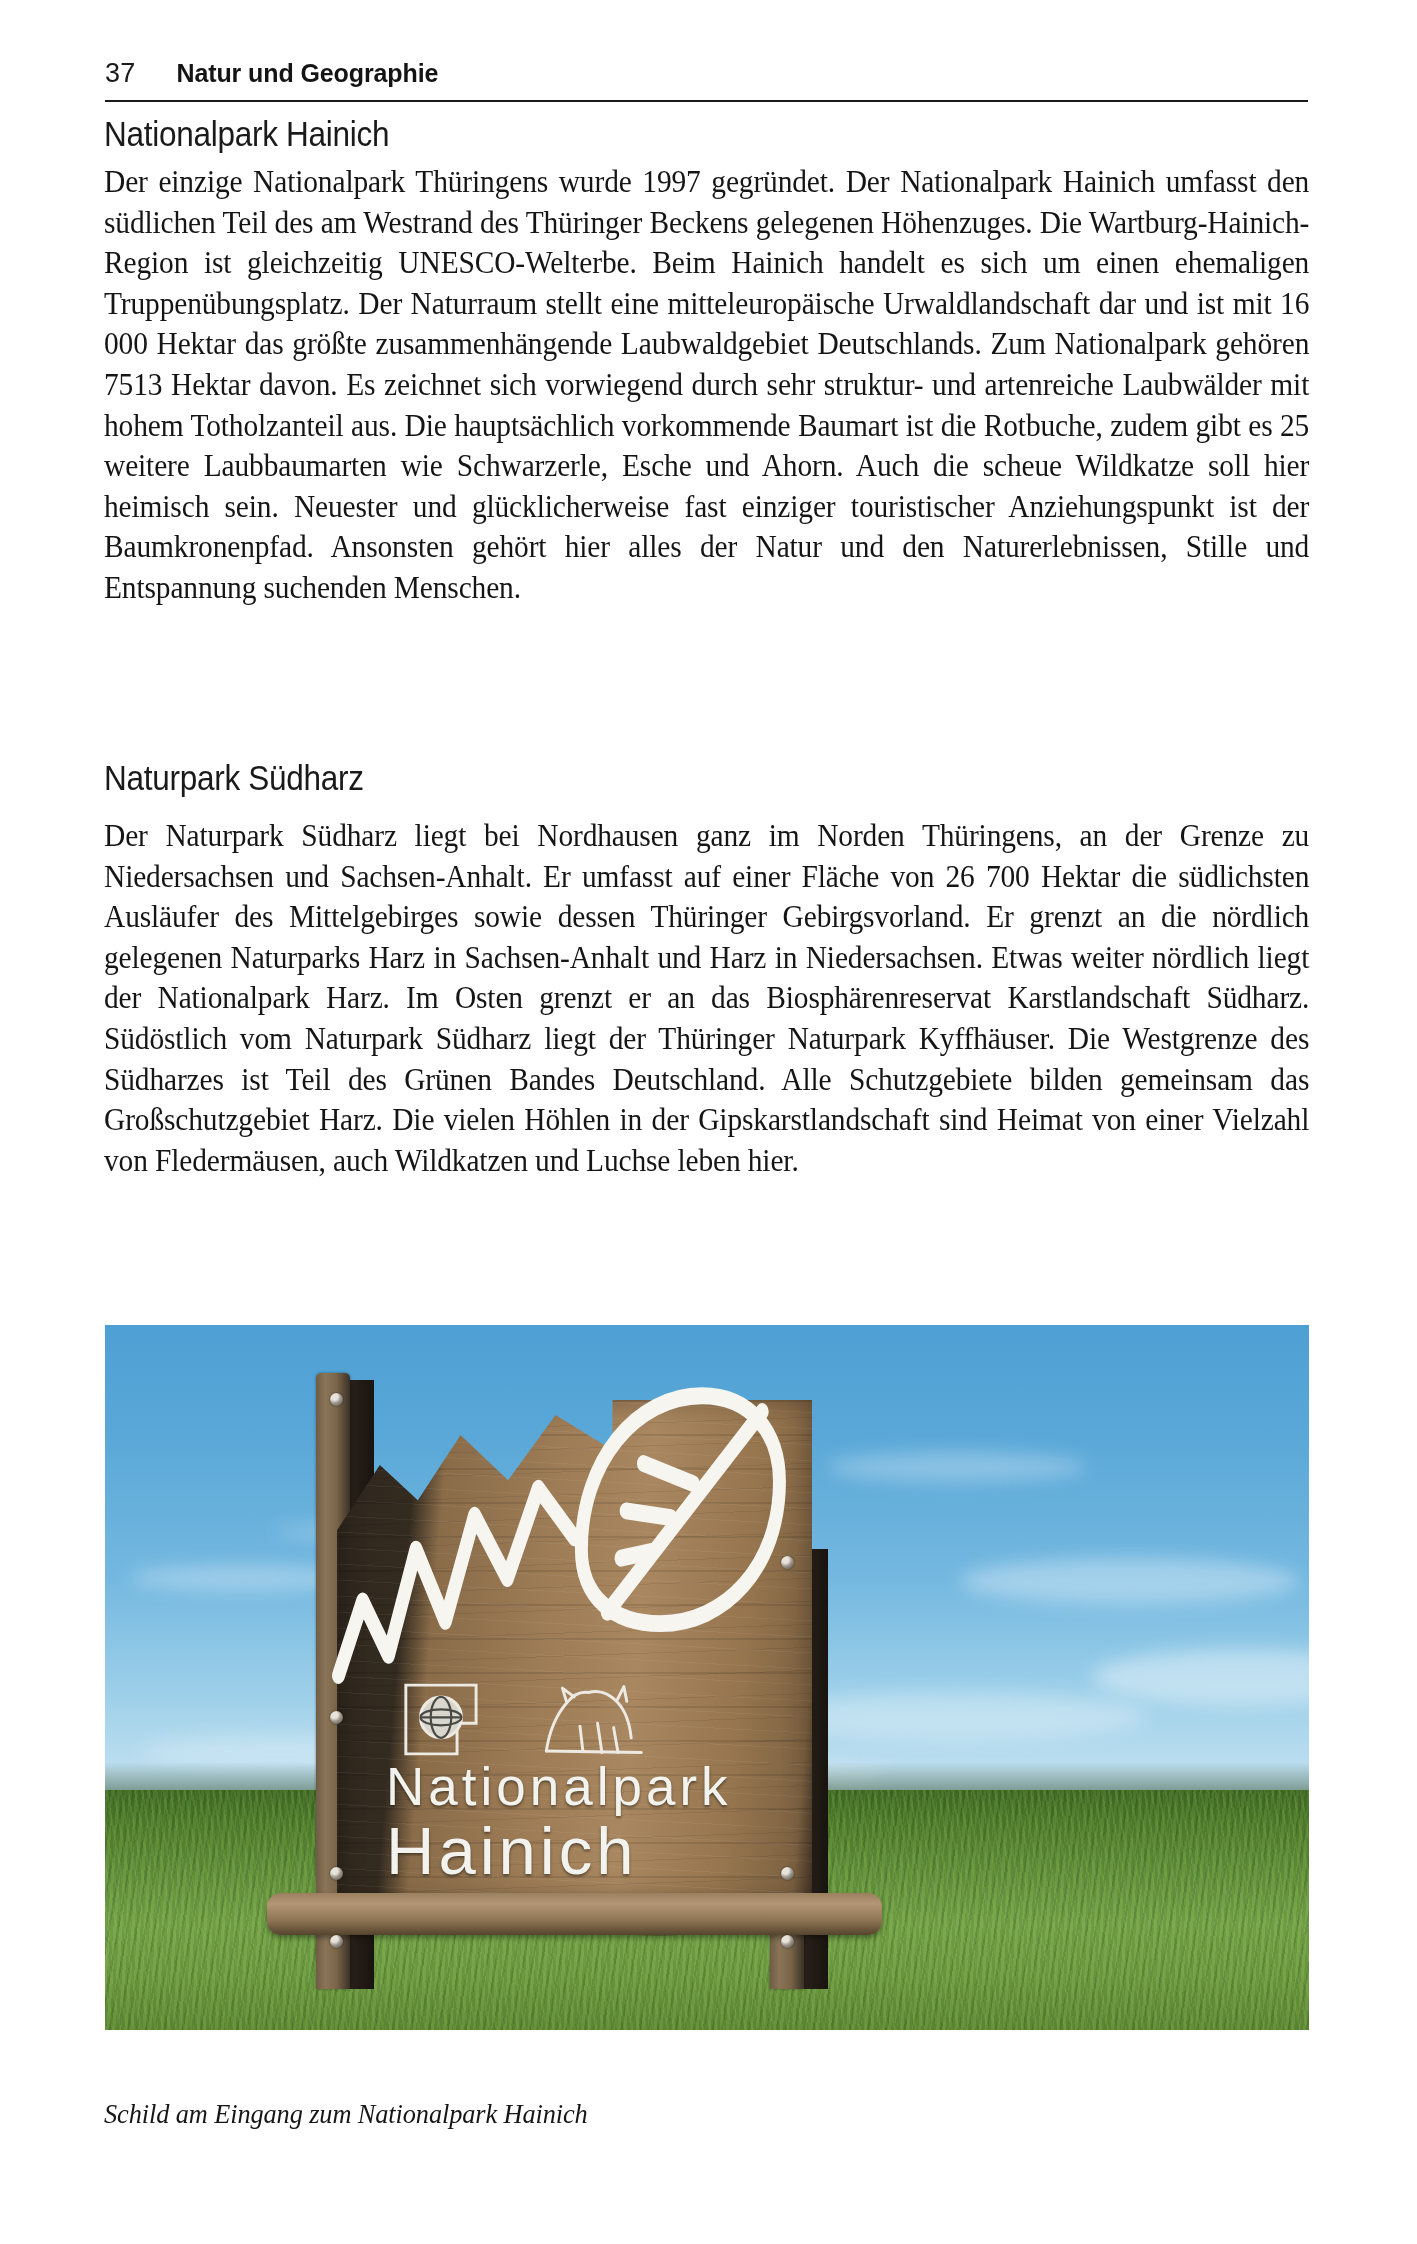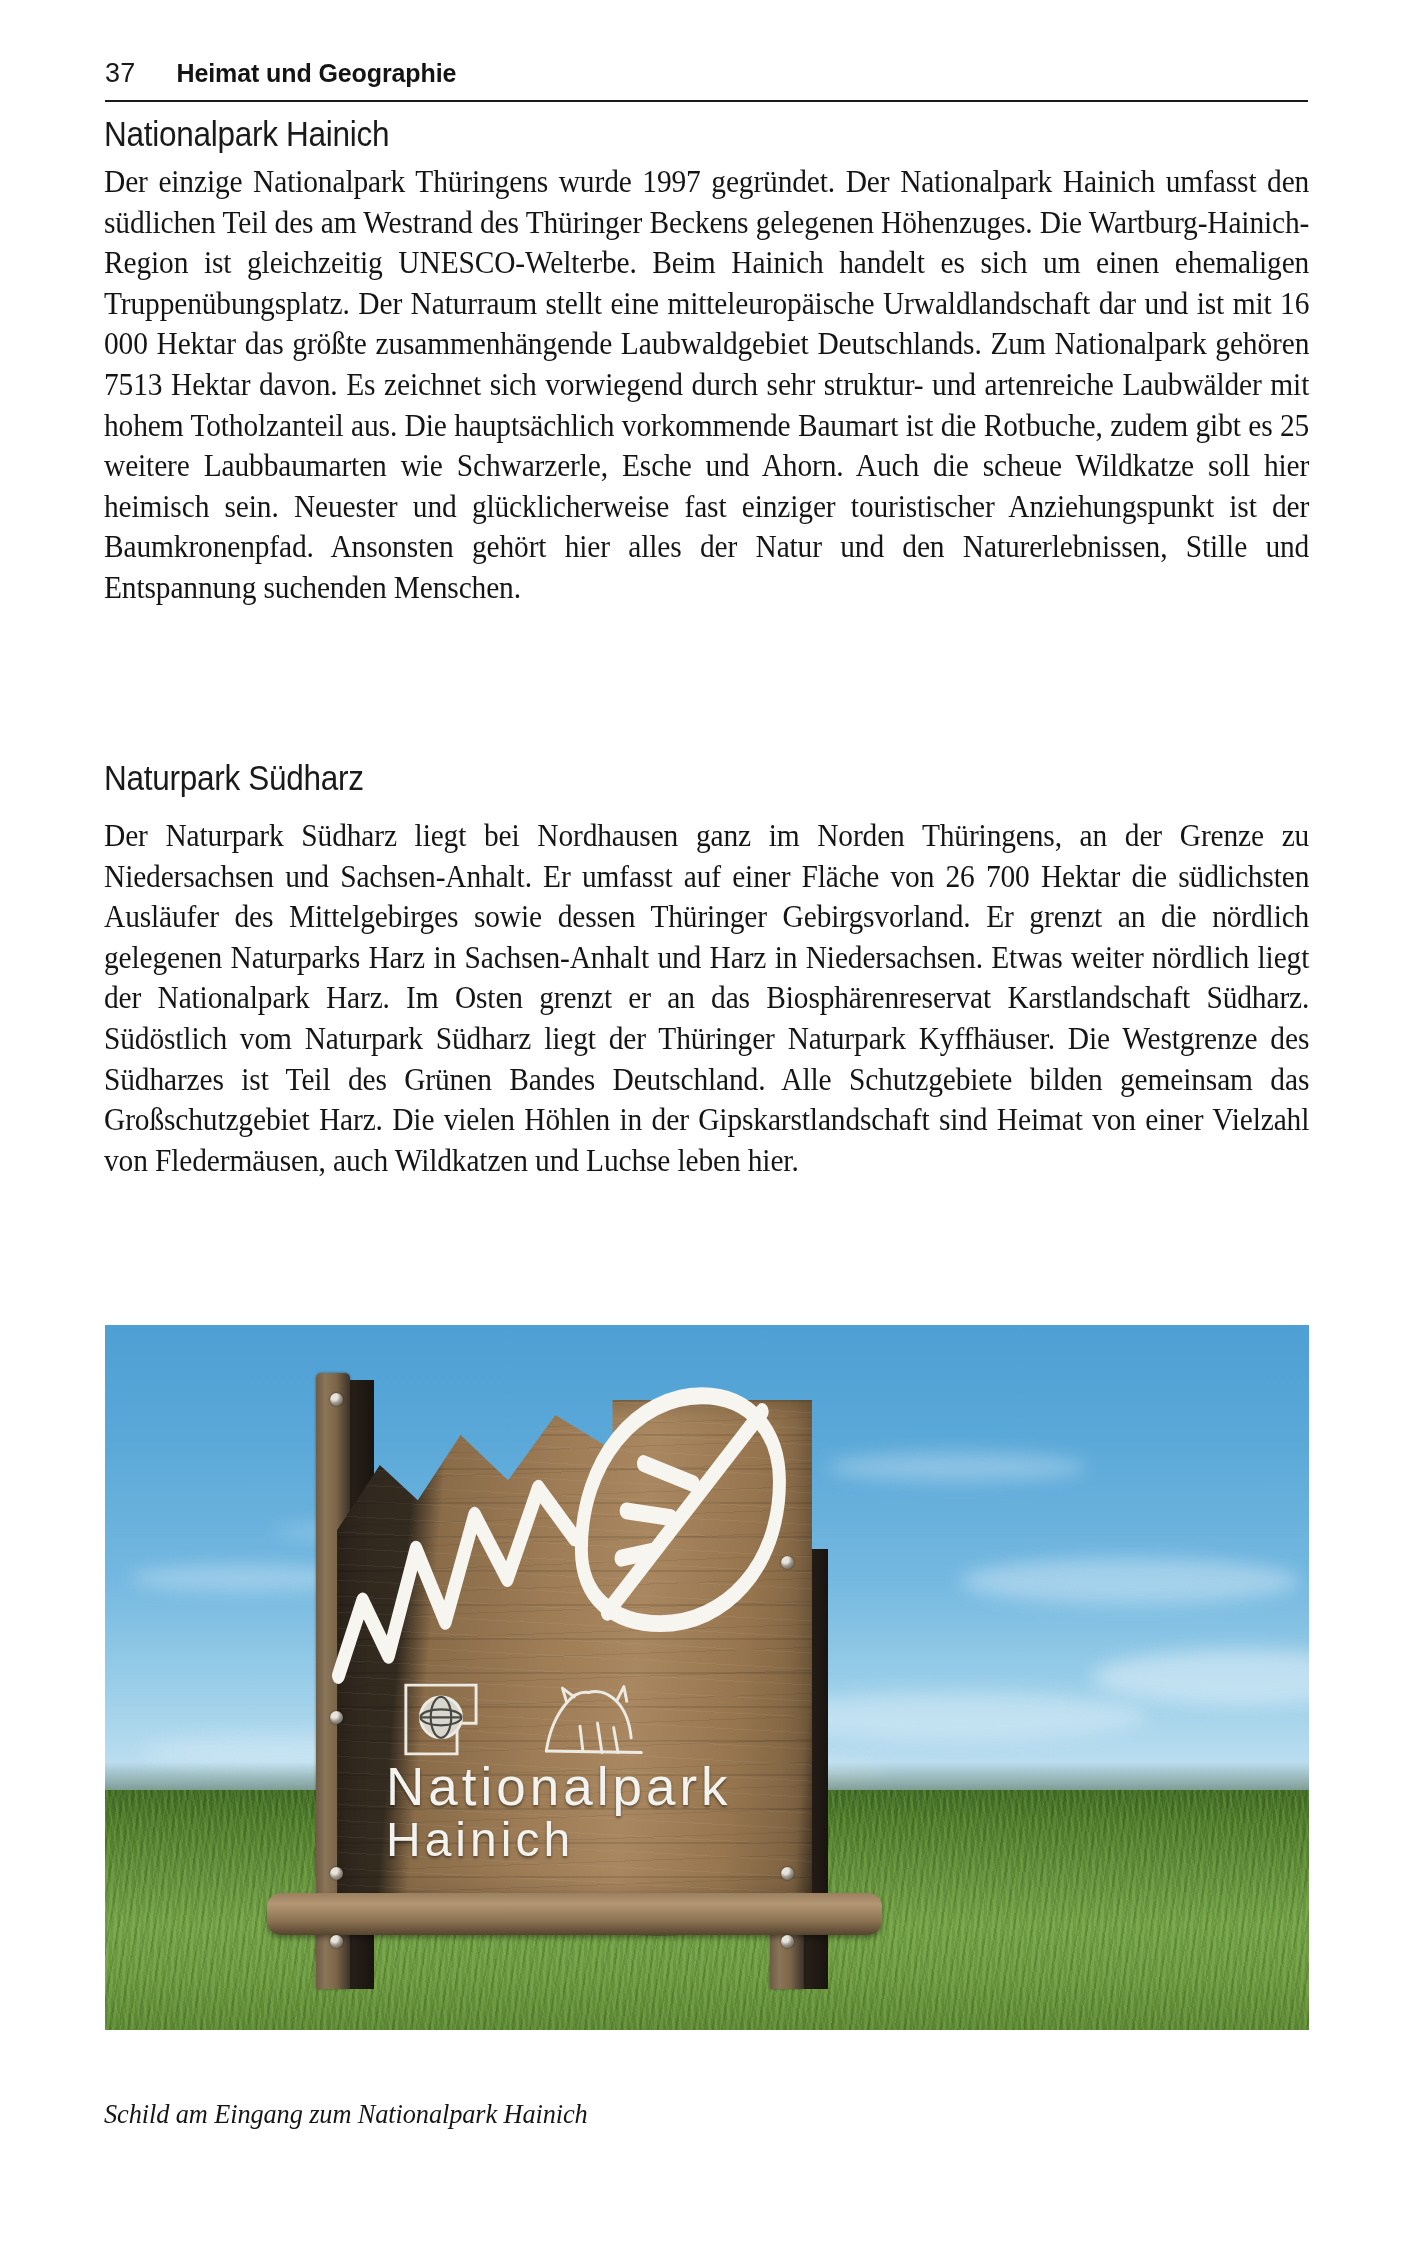--- a/index.html
+++ b/index.html
@@ -268,21 +268,21 @@
     left: 23%;
     top: 62%;
     width: 68%;
     font-family: "Liberation Sans", "DejaVu Sans", sans-serif;
     color: #f2f2ee;
     letter-spacing: 4px;
     line-height: 1.06;
     text-shadow: 0 2px 3px rgba(0,0,0,.45);
   }
   .sign-text .l1 { font-size: 53px; }
-  .sign-text .l2 { font-size: 48px; }
+  .sign-text .l2 { font-size: 67px; }
 
   .crossbeam {
     position: absolute;
     left: 6%;
     bottom: 12%;
     width: 88%;
     height: 42px;
     background: linear-gradient(180deg, #9b8060 0%, #b39674 26%, #8d7353 66%, #55442f 100%);
     border-radius: 14px;
     box-shadow: 0 3px 5px rgba(0,0,0,.35);
@@ -312,21 +312,21 @@
     transform-origin: left top;
   }
 </style>
 </head>
 <body>
 
 <div class="page">
 
   <div class="runhead">
     <span class="folio">37</span>
-    <span class="rh-title">Heimat und Geographie</span>
+    <span class="rh-title">Natur und Geographie</span>
   </div>
   <div class="rule"></div>
 
   <h2 class="h2" id="heading-hainich" style="margin:0;">Nationalpark Hainich</h2>
   <p class="body-block" id="para-hainich" style="margin:0;">Der einzige Nationalpark Thüringens wurde 1997 gegründet. Der Nationalpark Hainich umfasst den südlichen Teil des am Westrand des Thüringer Beckens gelegenen Höhenzuges. Die Wartburg-Hainich-Region ist gleichzeitig UNESCO-Welterbe. Beim Hainich handelt es sich um einen ehemaligen Truppenübungsplatz. Der Naturraum stellt eine mitteleuropäische Urwaldlandschaft dar und ist mit 16 000 Hektar das größte zusammenhängende Laubwaldgebiet Deutschlands. Zum Nationalpark gehören 7513 Hektar davon. Es zeichnet sich vorwiegend durch sehr struktur- und artenreiche Laubwälder mit hohem Totholzanteil aus. Die hauptsächlich vorkommende Baumart ist die Rotbuche, zudem gibt es 25 weitere Laubbaumarten wie Schwarzerle, Esche und Ahorn. Auch die scheue Wildkatze soll hier heimisch sein. Neuester und glücklicherweise fast einziger touristischer Anziehungspunkt ist der Baumkronenpfad. Ansonsten gehört hier alles der Natur und den Naturerlebnissen, Stille und Entspannung suchenden Menschen.</p>
 
   <h2 class="h2" id="heading-suedharz" style="margin:0;">Naturpark Südharz</h2>
   <p class="body-block" id="para-suedharz" style="margin:0;">Der Naturpark Südharz liegt bei Nordhausen ganz im Norden Thüringens, an der Grenze zu Niedersachsen und Sachsen-Anhalt. Er umfasst auf einer Fläche von 26 700 Hektar die südlichsten Ausläufer des Mittelgebirges sowie dessen Thüringer Gebirgsvorland. Er grenzt an die nördlich gelegenen Naturparks Harz in Sachsen-Anhalt und Harz in Niedersachsen. Etwas weiter nördlich liegt der Nationalpark Harz. Im Osten grenzt er an das Biosphärenreservat Karstlandschaft Südharz. Südöstlich vom Naturpark Südharz liegt der Thüringer Naturpark Kyffhäuser. Die Westgrenze des Südharzes ist Teil des Grünen Bandes Deutschland. Alle Schutzgebiete bilden gemeinsam das Großschutzgebiet Harz. Die vielen Höhlen in der Gipskarstlandschaft sind Heimat von einer Vielzahl von Fledermäusen, auch Wildkatzen und Luchse leben hier.</p>
 
   <div class="figure">

